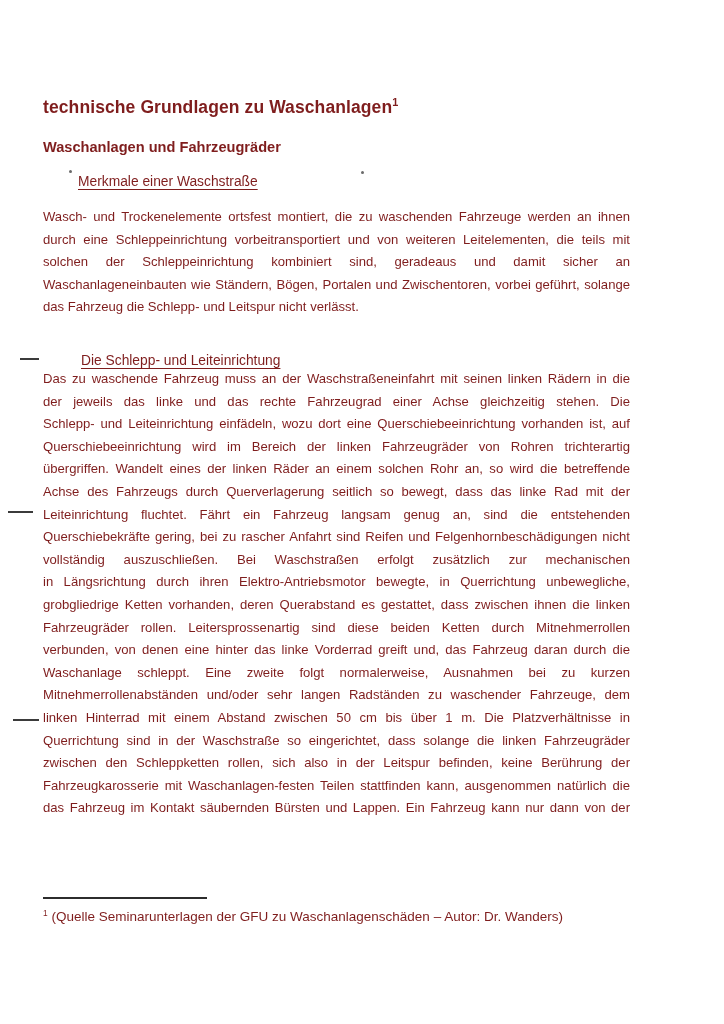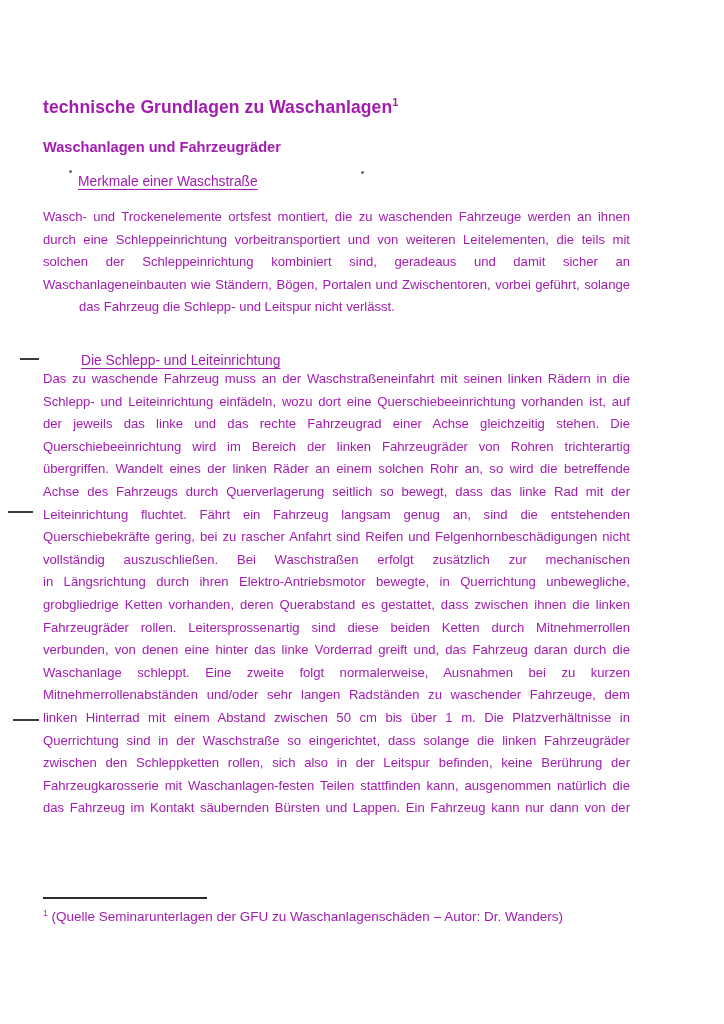--- a/index.html
+++ b/index.html
@@ -7,21 +7,21 @@
     padding: 0;
     background: #ffffff;
   }
   .page {
     position: relative;
     width: 724px;
     height: 1024px;
     background: #ffffff;
     overflow: hidden;
     font-family: "Liberation Sans", sans-serif;
-    color: #a21caf;
+    color: #7f1d1d;
   }
   .doc-title {
     position: absolute;
     left: 43px;
     top: 97px;
     font-size: 17.5px;
     font-weight: bold;
     letter-spacing: 0.1px;
     white-space: nowrap;
   }
@@ -60,21 +60,20 @@
   .pline {
     height: 22.6px;
     line-height: 22.6px;
     text-align: justify;
     text-align-last: justify;
     white-space: normal;
     overflow: visible;
   }
   .pline-left {
     text-align-last: left;
-    margin-left: 36px;
   }
   .margin-mark {
     position: absolute;
     height: 2px;
     background: #3b3b3b;
   }
   .margin-mark.m1 { left: 20px; top: 358px; width: 19px; }
   .margin-mark.m2 { left: 8px;  top: 511px; width: 25px; }
   .margin-mark.m3 { left: 13px; top: 719px; width: 26px; }
   .artifact-dot {
@@ -124,22 +123,22 @@
       <div class="pline">Waschanlageneinbauten wie Ständern, Bögen, Portalen und Zwischentoren, vorbei geführt, solange</div>
       <div class="pline pline-left">das Fahrzeug die Schlepp- und Leitspur nicht verlässt.</div>
     </div>
 
   <div class="margin-mark m1"></div>
 
   <div class="sec-heading h2">Die Schlepp- und Leiteinrichtung</div>
 
   <div class="para p2">
       <div class="pline">Das zu waschende Fahrzeug muss an der Waschstraßeneinfahrt mit seinen linken Rädern in die</div>
+      <div class="pline">der jeweils das linke und das rechte Fahrzeugrad einer Achse gleichzeitig stehen. Die</div>
       <div class="pline">Schlepp- und Leiteinrichtung einfädeln, wozu dort eine Querschiebeeinrichtung vorhanden ist, auf</div>
-      <div class="pline">der jeweils das linke und das rechte Fahrzeugrad einer Achse gleichzeitig stehen. Die</div>
       <div class="pline">Querschiebeeinrichtung wird im Bereich der linken Fahrzeugräder von Rohren trichterartig</div>
       <div class="pline">übergriffen. Wandelt eines der linken Räder an einem solchen Rohr an, so wird die betreffende</div>
       <div class="pline">Achse des Fahrzeugs durch Querverlagerung seitlich so bewegt, dass das linke Rad mit der</div>
       <div class="pline">Leiteinrichtung fluchtet. Fährt ein Fahrzeug langsam genug an, sind die entstehenden</div>
       <div class="pline">Querschiebekräfte gering, bei zu rascher Anfahrt sind Reifen und Felgenhornbeschädigungen nicht</div>
       <div class="pline">vollständig auszuschließen. Bei Waschstraßen erfolgt zusätzlich zur mechanischen</div>
       <div class="pline">in Längsrichtung durch ihren Elektro-Antriebsmotor bewegte, in Querrichtung unbewegliche,</div>
       <div class="pline">grobgliedrige Ketten vorhanden, deren Querabstand es gestattet, dass zwischen ihnen die linken</div>
       <div class="pline">Fahrzeugräder rollen. Leitersprossenartig sind diese beiden Ketten durch Mitnehmerrollen</div>
       <div class="pline">verbunden, von denen eine hinter das linke Vorderrad greift und, das Fahrzeug daran durch die</div>

